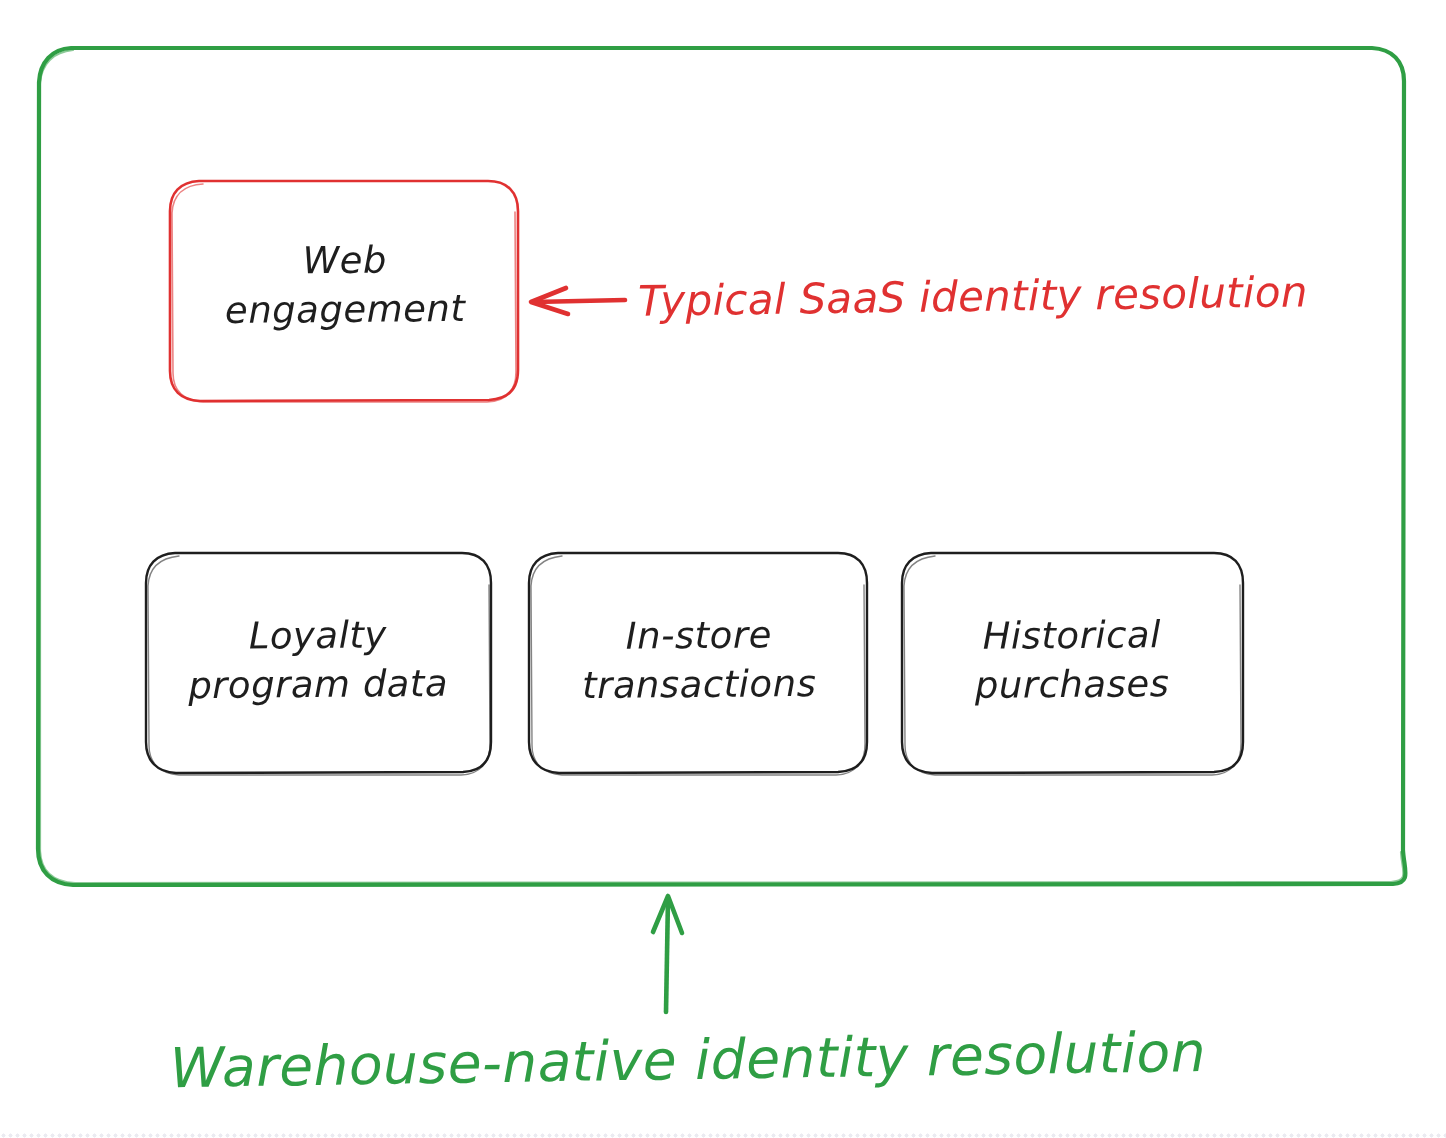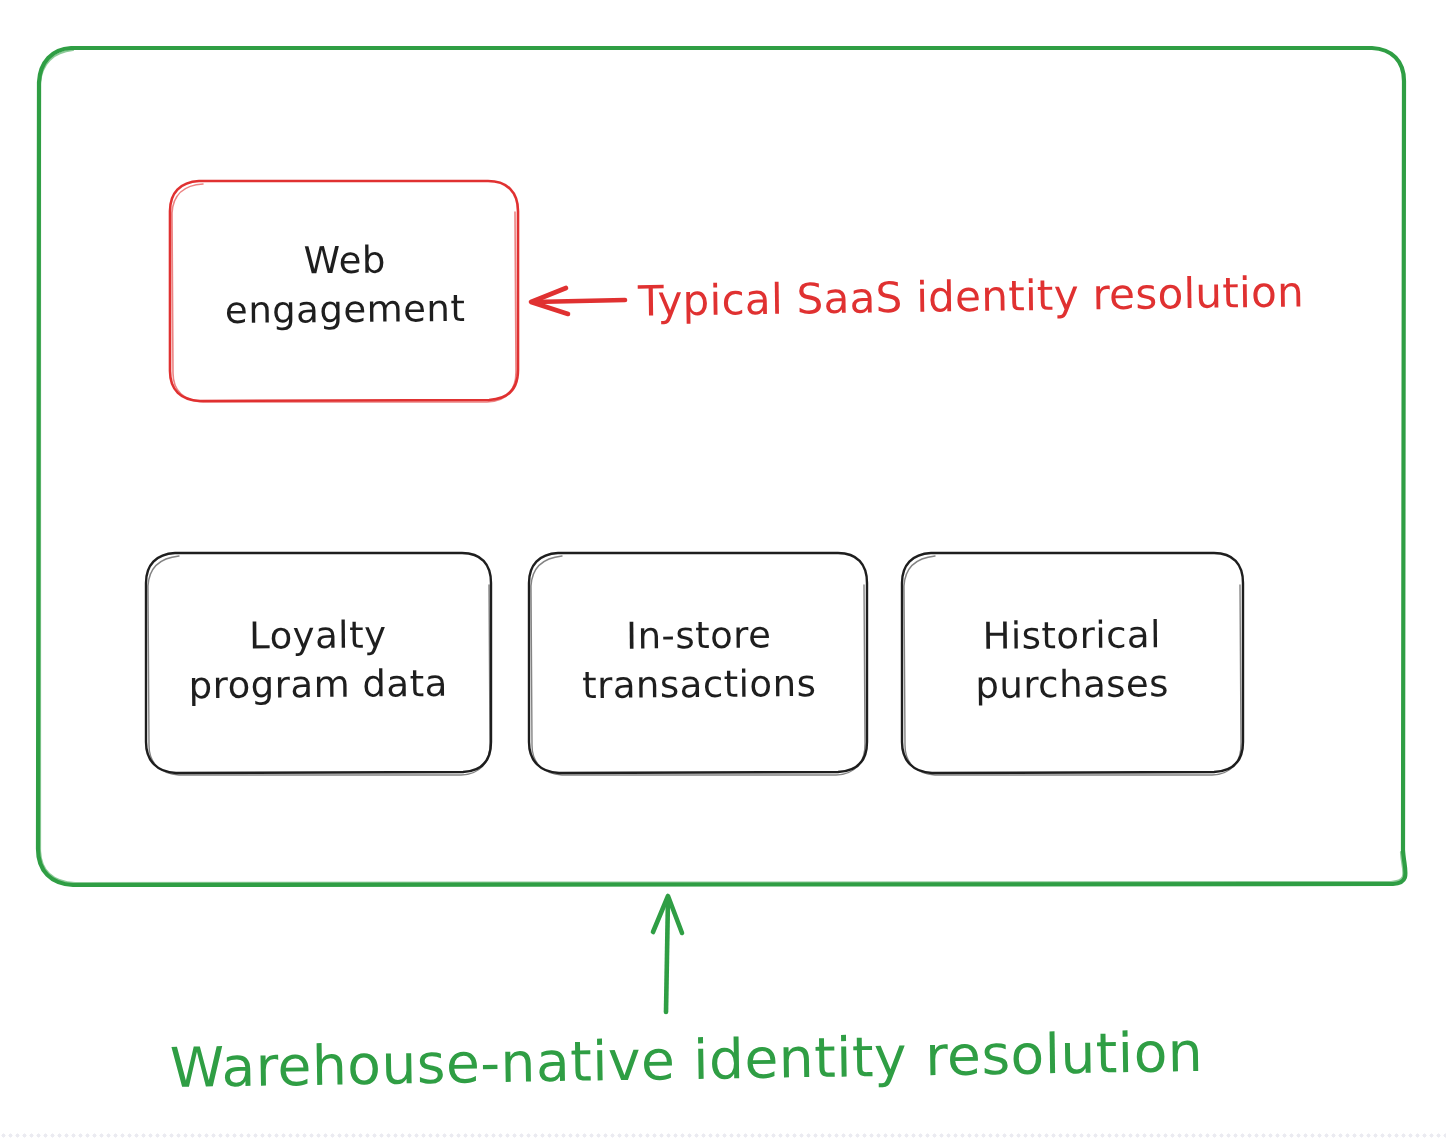--- a/index.html
+++ b/index.html
@@ -14,20 +14,21 @@
     overflow: hidden;
     font-family: "DejaVu Sans", sans-serif;
   }
 
   #canvas {
     position: absolute;
     left: 0;
     top: 0;
     width: 1446px;
     height: 1138px;
+    font-style: italic;
   }
 
   .layer-svg {
     position: absolute;
     left: 0;
     top: 0;
     width: 1446px;
     height: 1138px;
     pointer-events: none;
   }

